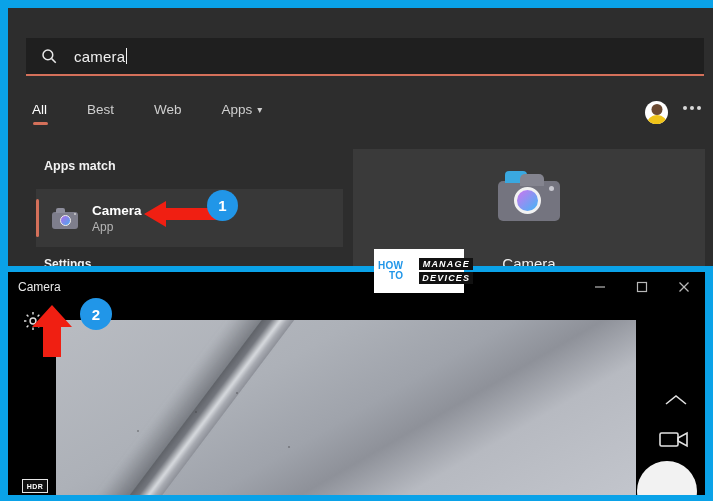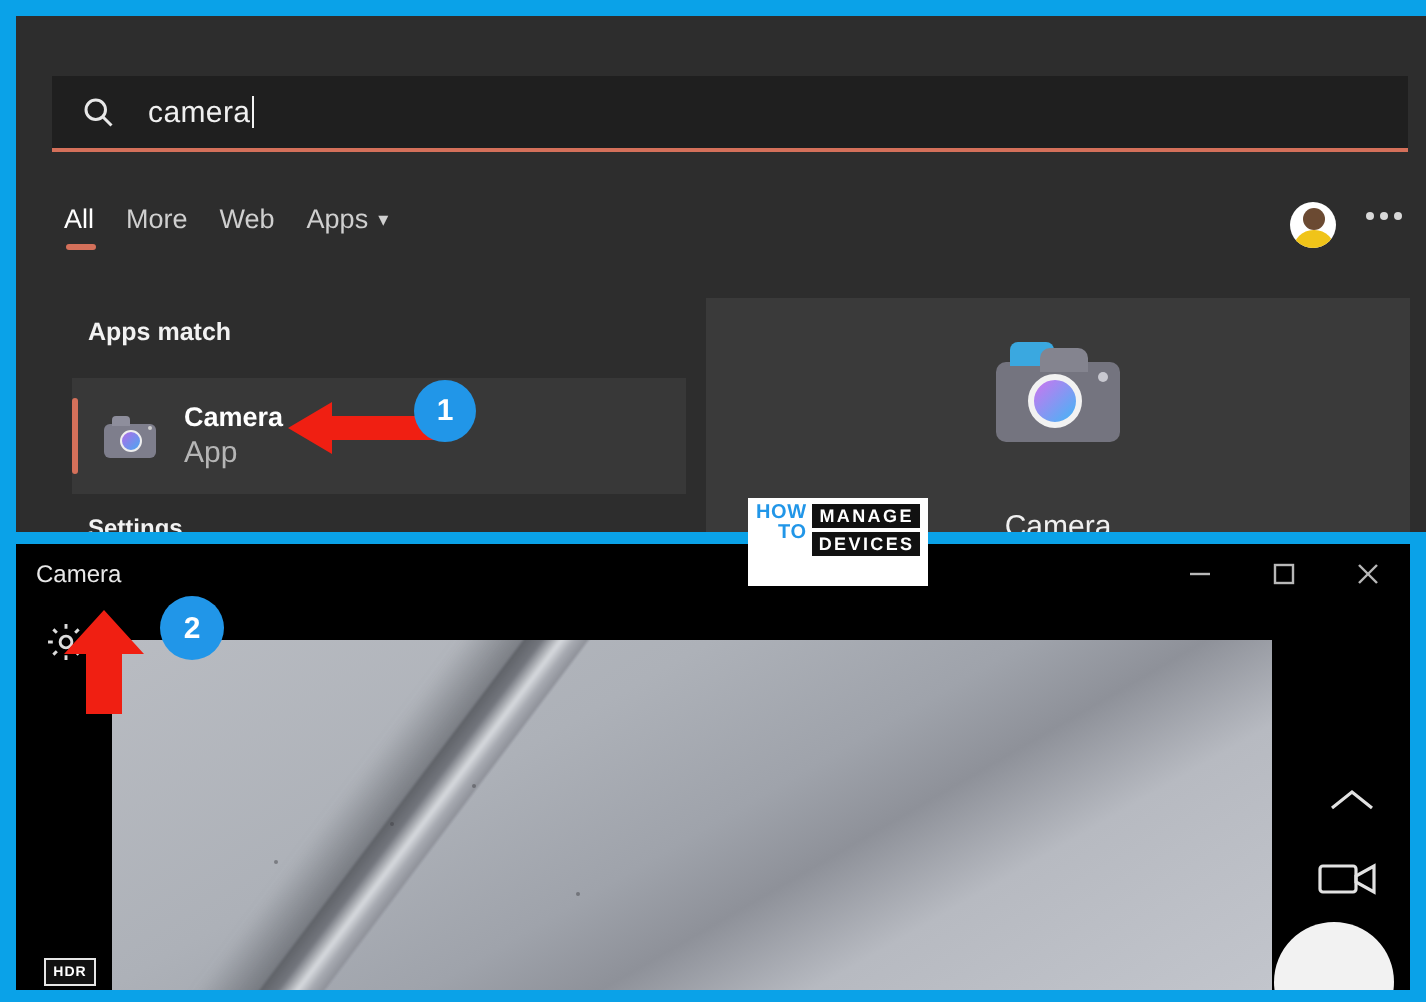--- a/index.html
+++ b/index.html
@@ -33,21 +33,21 @@
   .search-icon { width: 18px; height: 18px; flex: 0 0 18px; color: #e8e8e8; }
   .search-value {
     margin-left: 16px; color: #f0f0f0; font-size: 15px; letter-spacing: .2px;
     display: flex; align-items: center;
   }
   .caret {
     display: inline-block; width: 1px; height: 16px; background: #f2f2f2; margin-left: 1px;
   }
 
   
-  .tabs { position: absolute; left: 24px; top: 94px; display: flex; align-items: flex-start; gap: 16px; }
+  .tabs { position: absolute; left: 24px; top: 94px; display: flex; align-items: flex-start; gap: 40px; }
   .tab { position: relative; color: #cfcfcf; font-size: 13.5px; padding-bottom: 8px; white-space: nowrap; }
   .tab.active { color: #ffffff; }
   .tab.active::after {
     content: ""; position: absolute; left: 1px; bottom: 0; width: 15px; height: 3px;
     background: #d4705a; border-radius: 2px;
   }
   .tab .chev { display: inline-block; margin-left: 5px; font-size: 10px; color: #cfcfcf; vertical-align: 1px; }
 
   
   .avatar {
@@ -93,21 +93,21 @@
     position: absolute; left: 8px; bottom: 3px; width: 11px; height: 11px; border-radius: 50%;
     background: linear-gradient(135deg, #b06ce8, #4aa8f0);
     border: 1.5px solid #efefef;
   }
   .cam-icon-sm .flash {
     position: absolute; right: 2px; top: 5px; width: 2.5px; height: 2.5px; border-radius: 50%;
     background: #cfcfcf;
   }
   .result-text { margin-left: 14px; display: flex; flex-direction: column; gap: 2px; }
   .result-title { color: #ffffff; font-size: 13.5px; font-weight: bold; }
-  .result-sub { color: #b5b5b5; font-size: 15px; }
+  .result-sub { color: #b5b5b5; font-size: 12px; }
 
   .settings-cut {
     position: absolute; left: 36px; top: 249px; color: #f2f2f2;
     font-size: 12px; font-weight: bold;
   }
 
   
   .preview-pane {
     position: absolute; left: 345px; top: 141px; width: 352px; height: 119px;
     background: #3a3a3a;
@@ -144,29 +144,29 @@
   .badge {
     position: absolute; border-radius: 50%; background: #2196e8;
     display: flex; align-items: center; justify-content: center;
     color: #ffffff; font-size: 15px; font-weight: bold;
   }
   .badge1 { left: 207px; top: 190px; width: 31px; height: 31px; }
 
   
   .watermark {
     position: absolute; left: 374px; top: 249px; width: 90px; height: 44px;
-    background: #ffffff; display: flex; align-items: flex-start; padding: 3px 4px; gap: 3px; z-index: 40;
+    background: #ffffff; display: flex; align-items: center; padding: 3px 4px; gap: 16px; z-index: 40;
   }
   .wm-left { display: flex; flex-direction: column; line-height: 1; }
   .wm-left span { color: #2196e8; font-size: 10px; font-weight: bold; letter-spacing: .3px; }
   .wm-left span.to { align-self: flex-end; }
   .wm-right { display: flex; flex-direction: column; gap: 2px; }
   .wm-right span {
     background: #111111; color: #ffffff; font-size: 9px; font-weight: bold;
-    letter-spacing: 1.2px; padding: 1px 3px; text-align: center;
+    letter-spacing: 1.2px; padding: 1px 3px; text-align: center; font-style: italic;
   }
 
   
   .camera-frame {
     position: absolute; left: 0; top: 266px; width: 713px; height: 235px;
     background: #0aa2e8; padding: 6px 8px 6px 8px;
   }
   .camera-window {
     position: relative; width: 697px; height: 223px; background: #000000; overflow: hidden;
   }
@@ -229,21 +229,21 @@
             <line x1="15.5" y1="15.5" x2="21" y2="21"></line>
         </svg>
         <span class="search-value">
           <span>camera</span>
             <i class="caret"></i>
         </span>
       </div>
 
       <div class="tabs">
         <div class="tab active"><span>All</span></div>
-        <div class="tab"><span>More</span></div>
+        <div class="tab"><span>Best</span></div>
         <div class="tab"><span>Web</span></div>
         <div class="tab"><span>Apps</span><span class="chev">▾</span></div>
       </div>
 
       <div class="avatar">
         <div class="face"></div>
         <div class="body"></div>
       </div>
       <div class="more-dots">
           <i></i>

